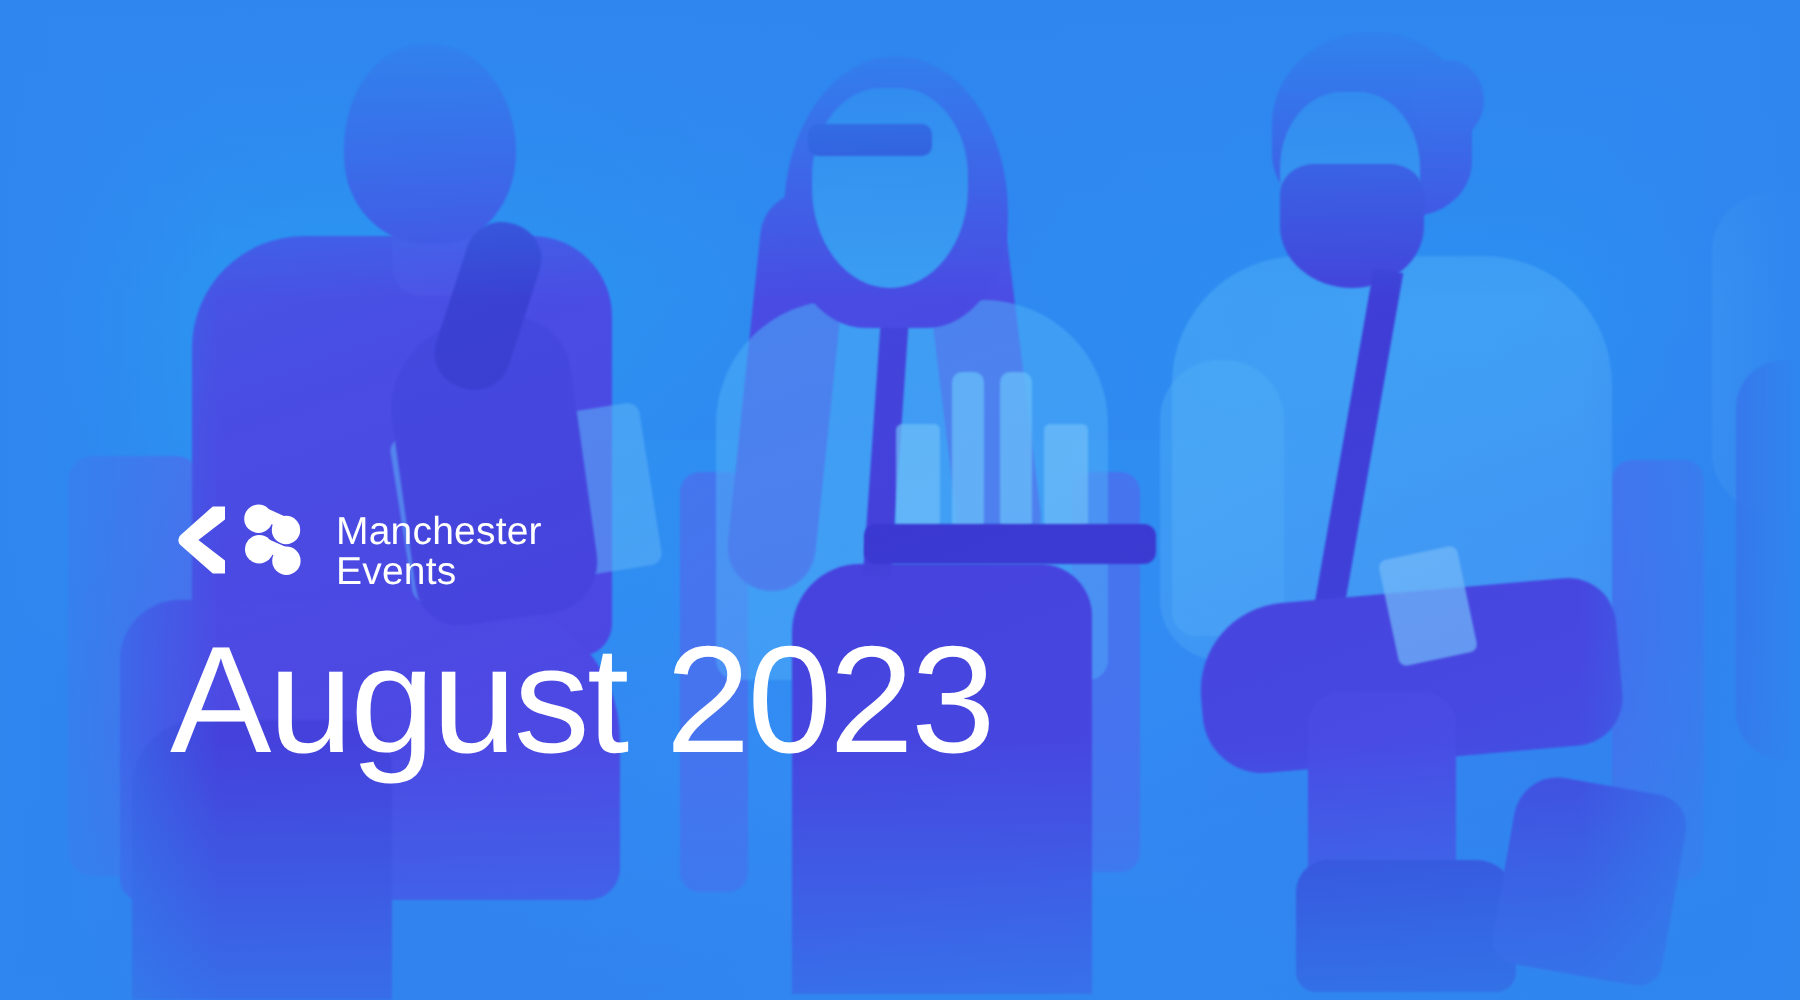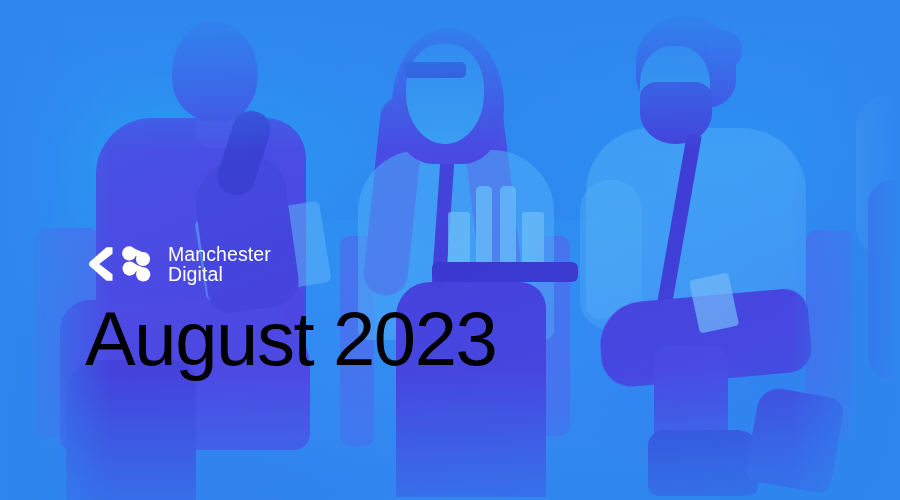--- a/index.html
+++ b/index.html
@@ -154,33 +154,34 @@
     height: 40px;
     flex: 0 0 auto;
     display: block;
   }
   .logo-wordmark {
     color: #ffffff;
     font-size: 19.5px;
     line-height: 20px;
     font-weight: 400;
     letter-spacing: .1px;
+    margin-top: 12px;
   }
   .logo-wordmark span { display: block; }
 
   .eyebrow {
     color: #ffffff;
     font-size: 38px;
     line-height: 44px;
     font-weight: 300;
     letter-spacing: -0.1px;
     margin: 0 0 6px 2px;
   }
   .headline {
-    color: #000000;
+    color: #ffffff;
     font-size: 76px;
     line-height: 82px;
     font-weight: 300;
     letter-spacing: -1.4px;
     margin: 0 0 0 1px;
     white-space: nowrap;
   }
 </style>
 </head>
 <body>
@@ -250,20 +251,20 @@
         <path d="M28.5 3.2 L22.4 3.2 L6.2 17.6 a3.4 3.4 0 0 0 0 4.9 L22.4 36.8 L28.5 36.8 L28.5 30.3 L15.2 20.05 L28.5 9.8 Z" fill="#ffffff"></path>
         <circle cx="45.2" cy="9.4" r="7.1" fill="#ffffff"></circle>
         <circle cx="59.0" cy="15.0" r="7.1" fill="#ffffff"></circle>
         <circle cx="45.6" cy="24.6" r="7.1" fill="#ffffff"></circle>
         <circle cx="59.2" cy="30.4" r="7.1" fill="#ffffff"></circle>
         <rect x="48.5" y="6.4" width="10.6" height="6.3" transform="rotate(24 53.8 9.5)" fill="#ffffff"></rect>
         <rect x="48.8" y="21.6" width="10.6" height="6.3" transform="rotate(24 54.1 24.7)" fill="#ffffff"></rect>
       </svg>
       <div class="logo-wordmark">
         <span>Manchester</span>
-        <span>Digital</span>
+        <span>Events</span>
       </div>
     </div>
 
     <h1 class="headline">August 2023</h1>
   </div>
 
 </div>
 
 </body></html>

